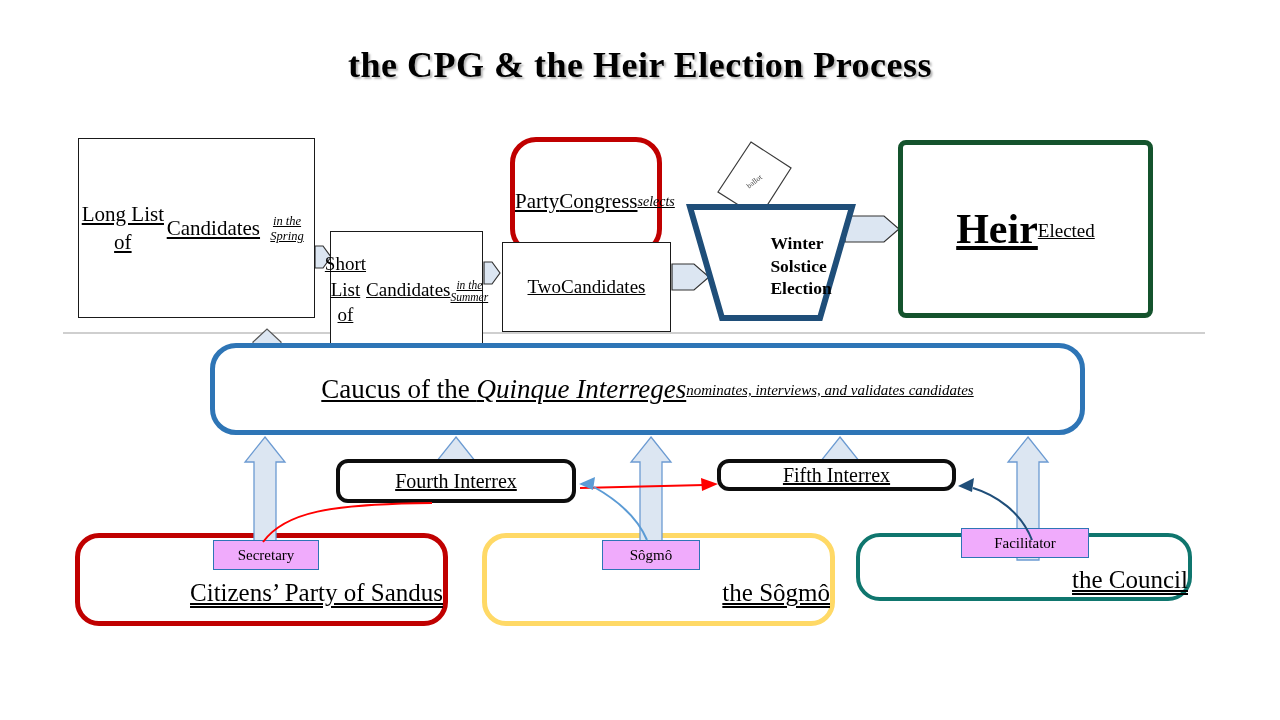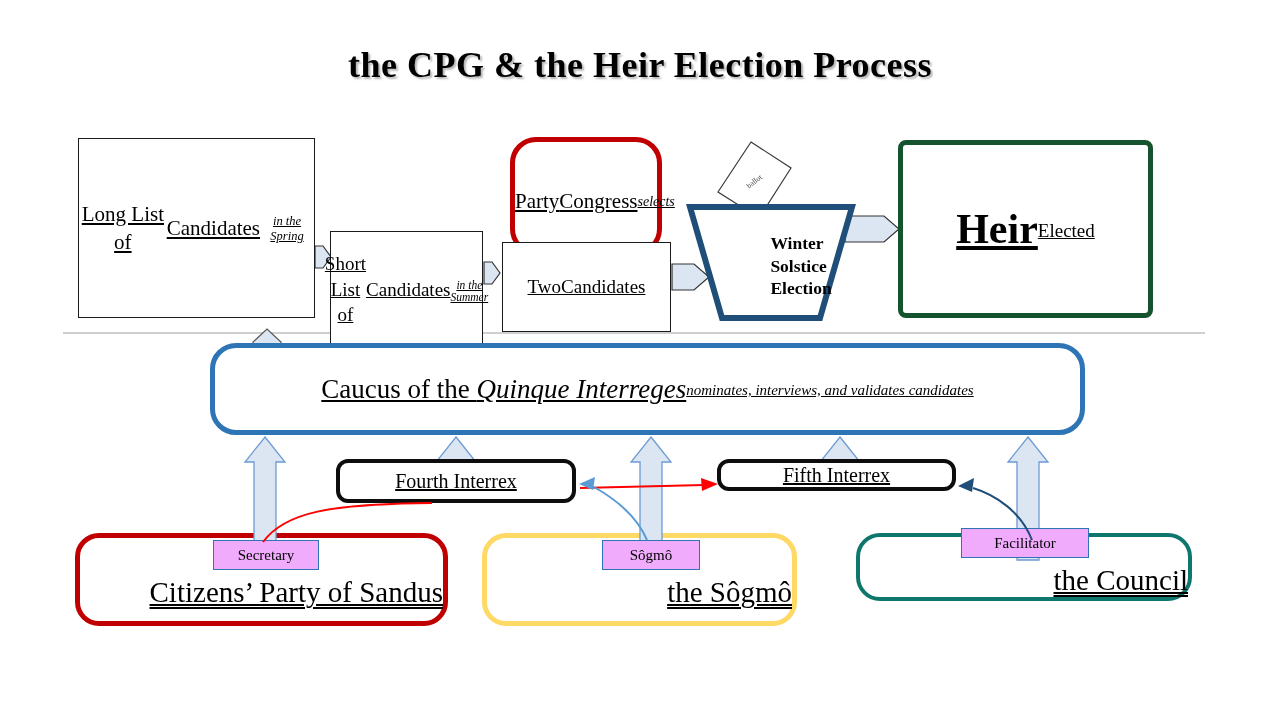--- a/index.html
+++ b/index.html
@@ -31,23 +31,23 @@
   #heir{left:898px;top:140px;width:255px;height:178px;border:5px solid #14532d;border-radius:8px;}
   #heir .heir-title{font-size:42px;font-weight:bold;line-height:1.1;}
   #heir .note{font-size:19px;font-style:normal;margin-top:4px;}
   #caucus{left:210px;top:343px;width:875px;height:92px;border:5px solid #2E75B6;border-radius:26px;z-index:10;}
   .caucus-title{font-size:27px;line-height:1.2;}
   .caucus-sub{font-style:italic;font-size:15px;margin-top:3px;}
   .interrex{border:4px solid #0d0d0d;border-radius:12px;font-size:20px;z-index:10;}
   #fourth-interrex{left:336px;top:459px;width:240px;height:44px;}
   #fifth-interrex{left:717px;top:459px;width:239px;height:32px;}
   .org{z-index:5;justify-content:flex-end;padding-bottom:14px;}
-  .org .org-name{font-size:29px;text-decoration:underline;text-underline-offset:5px;text-decoration-thickness:1.5px;margin-top:40px;}
+  .org .org-name{font-size:25px;text-decoration:underline;text-underline-offset:5px;text-decoration-thickness:1.5px;margin-top:40px;}
   #cpg{left:75px;top:533px;width:373px;height:93px;border:5px solid #C00000;border-radius:24px;}
-  #sogmo-org{left:482px;top:533px;width:315px;height:93px;border:5px solid #FFD966;border-radius:24px;}
+  #sogmo-org{left:482px;top:533px;width:353px;height:93px;border:5px solid #FFD966;border-radius:24px;}
   #council{left:856px;top:533px;width:336px;height:68px;border:4px solid #0f766e;border-radius:24px;}
   .role-label{border:1.5px solid #2E75B6;background:#f0abfc;z-index:12;
       display:flex;align-items:center;justify-content:center;font-size:15px;}
   #label-secretary{left:213px;top:540px;width:104px;height:28px;}
   #label-sogmo{left:602px;top:540px;width:96px;height:28px;}
   #label-facilitator{left:961px;top:528px;width:126px;height:28px;}
   svg.layer{position:absolute;left:0;top:0;}
   #svg-base{z-index:1;}
   #svg-varrows{z-index:8;}
   #svg-curves{z-index:20;}

